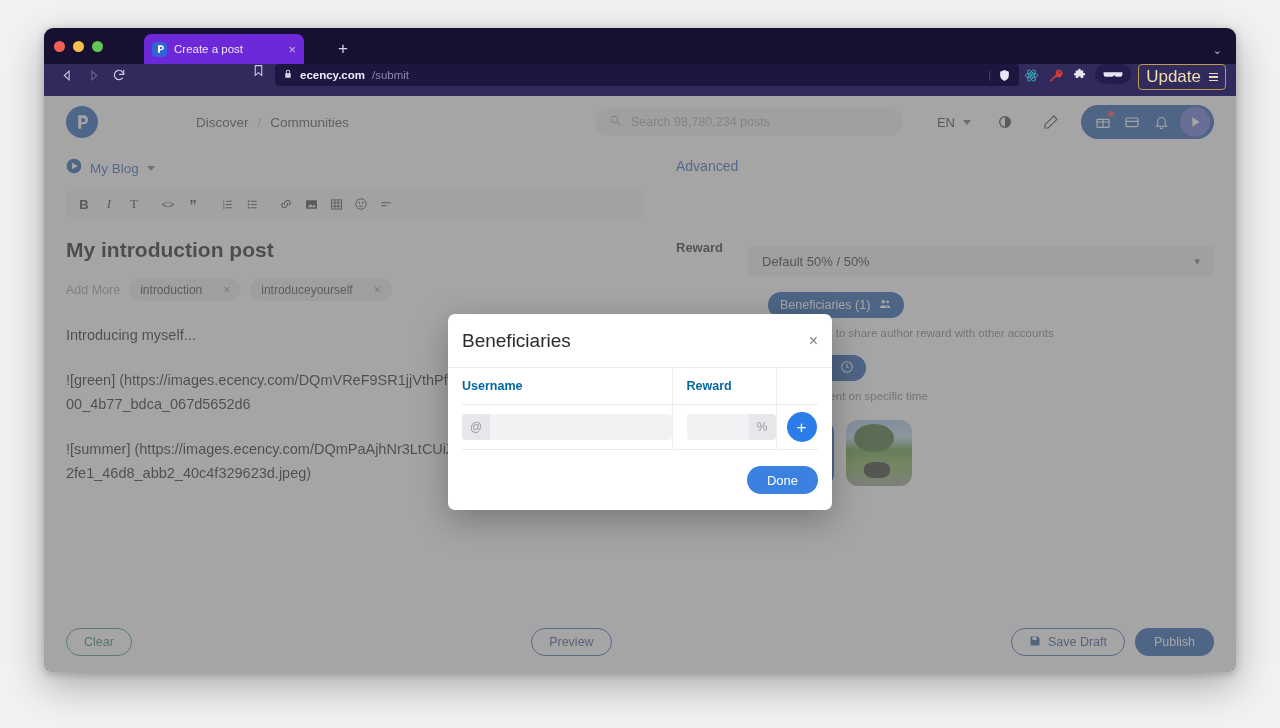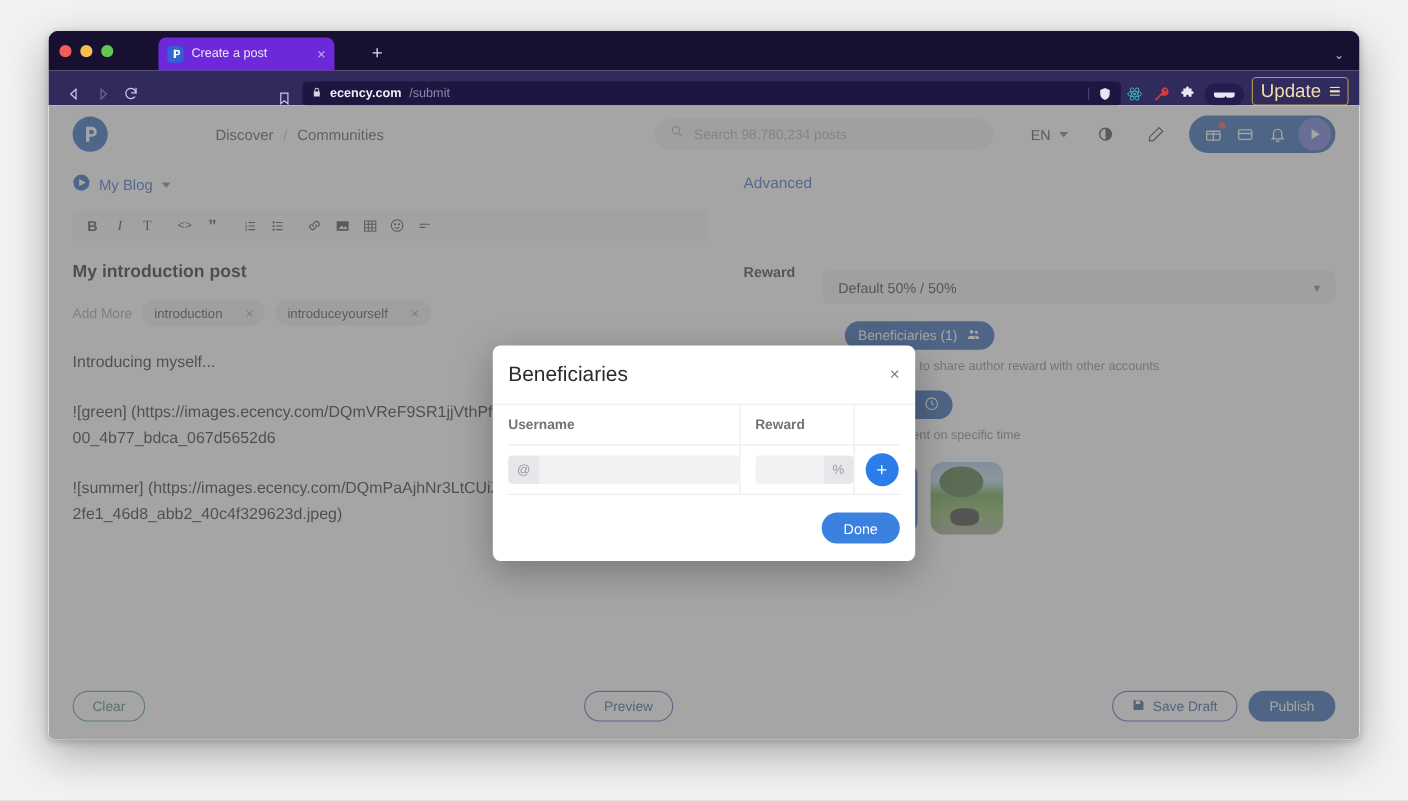--- a/index.html
+++ b/index.html
@@ -34,21 +34,21 @@
   .tabfav{
     width:15px;height:15px;border-radius:4px;background:#2f63d6;
     display:flex;align-items:center;justify-content:center;flex:none;
   }
   .tabtitle{color:#e9e7f5; font-size:11.5px; white-space:nowrap; overflow:hidden; flex:1;}
   .tabclose{color:#bfbada; font-size:13px; line-height:1; cursor:default;}
   .newtab{position:absolute; left:294px; bottom:7px; color:#d8d4ec; font-size:17px; line-height:1;}
   .chev-tb{position:absolute; right:14px; bottom:7px; color:#bdb8d6; font-size:11px;}
 
   .toolbar{
-    height:32px; background:#312a5c; display:flex; align-items:flex-end;
+    height:32px; background:#312a5c; display:flex; align-items:flex-start;
     padding:0 10px; gap:0;
   }
   .navbtn{width:26px;height:22px;display:flex;align-items:center;justify-content:center;color:#cfc9e6;}
   .navbtn.disabled{color:#6d6593;}
   .bookmark{margin-left:120px;color:#cfc9e6;display:flex;align-items:center;}
   .urlbar{
     flex:1; height:22px; margin-left:10px; background:#1d1640; border-radius:4px;
     display:flex; align-items:center; padding:0 8px; gap:7px; font-size:11.5px;
   }
   .urlbar .host{color:#efedf8;font-weight:bold;}
@@ -108,21 +108,21 @@
   .blogsel .nm{color:#2e5fc0;font-size:13.5px;}
   .blogsel .cr{width:0;height:0;border-left:4px solid transparent;border-right:4px solid transparent;border-top:5px solid #7d7d7d;}
 
   .editorbar{
     margin-top:12px;height:28px;background:#f7f7f8;border-radius:4px;
     display:flex;align-items:center;padding:0 6px;gap:1px;
   }
   .tb{width:24px;height:24px;display:flex;align-items:center;justify-content:center;color:#3b3b3b;font-size:13px;}
   .tb.gap{margin-left:9px;}
 
-  .posttitle{margin-top:20px;font-size:16px;font-weight:bold;color:#1a1a1a;}
+  .posttitle{margin-top:20px;font-size:21px;font-weight:bold;color:#1a1a1a;}
   .tags{display:flex;align-items:center;gap:9px;margin-top:16px;}
   .addmore{font-size:12.5px;color:#9c9c9c;}
   .tag{
     background:#f0f0f1;border-radius:13px;height:23px;display:flex;align-items:center;
     gap:21px;padding:0 11px;font-size:12px;color:#414141;
   }
   .tag .x{color:#8a8a8a;font-size:12px;}
   .mdbody{margin-top:22px;font-size:14.5px;line-height:24px;color:#1d1d1d;}
   .mdbody p{margin-bottom:21px;word-break:break-all;}
 
@@ -188,21 +188,21 @@
   }
   .mhead{
     height:54px;display:flex;align-items:center;padding:0 14px;
     border-bottom:1px solid #eceded;
   }
   .mtitle{font-size:19px;color:#2b2b2b;}
   .mclose{margin-left:auto;color:#808080;font-size:16px;line-height:1;}
   .mbody{padding:0 14px;}
   table{width:100%;border-collapse:collapse;}
   th{
-    text-align:left;font-size:12.5px;font-weight:bold;color:#737373;
+    text-align:left;font-size:12.5px;font-weight:bold;color:#0369a1;
     padding:11px 0;border-bottom:1px solid #ececec;
   }
   td{font-size:12.5px;color:#3d3d3d;padding:10px 0;border-bottom:1px solid #ececec;}
   th.c1,td.c1{width:210px;border-right:1px solid #ececec;}
   th.c2,td.c2{width:104px;padding-left:14px;border-right:1px solid #ececec;}
   th.c3,td.c3{padding-left:10px;}
   tr.inputrow td{padding:7px 0;}
   tr.inputrow td.c2{padding:7px 0 7px 14px;}
   tr.inputrow td.c3{padding:7px 0 7px 10px;}
   .inp{

